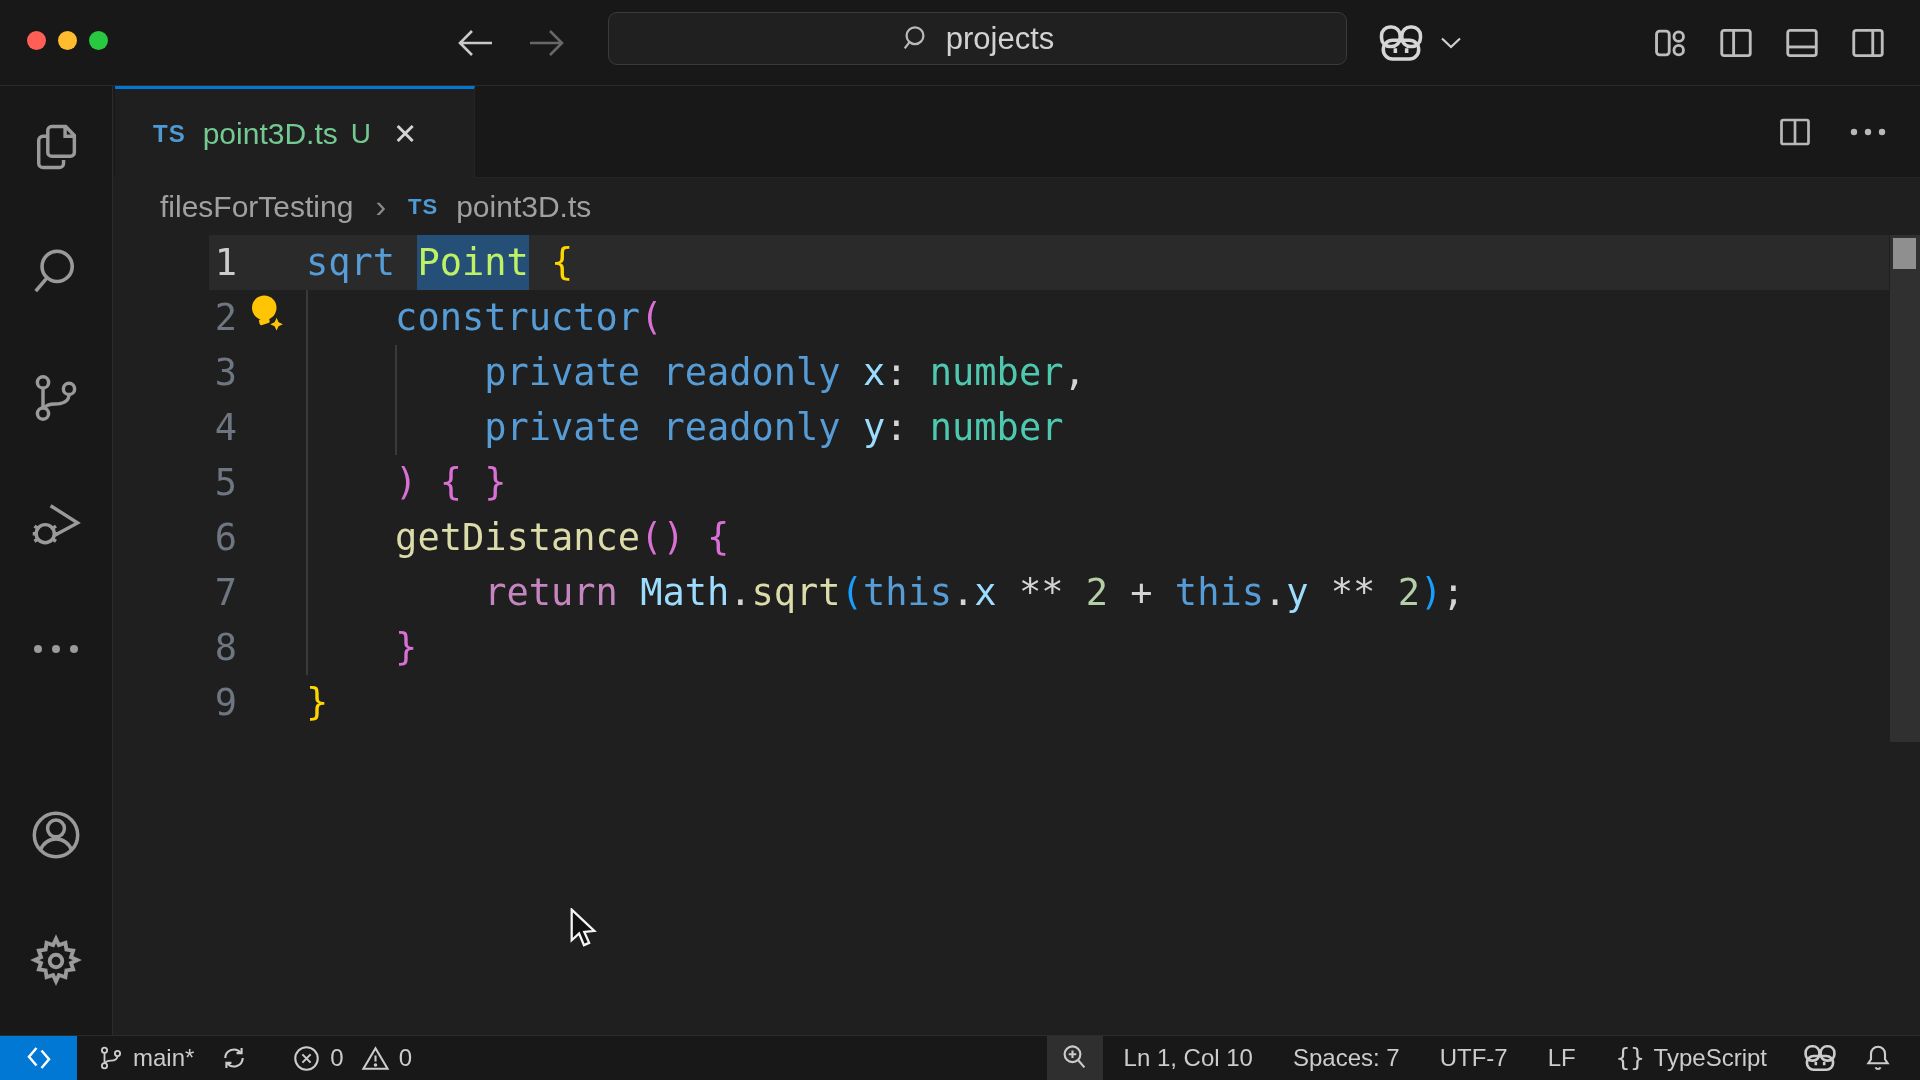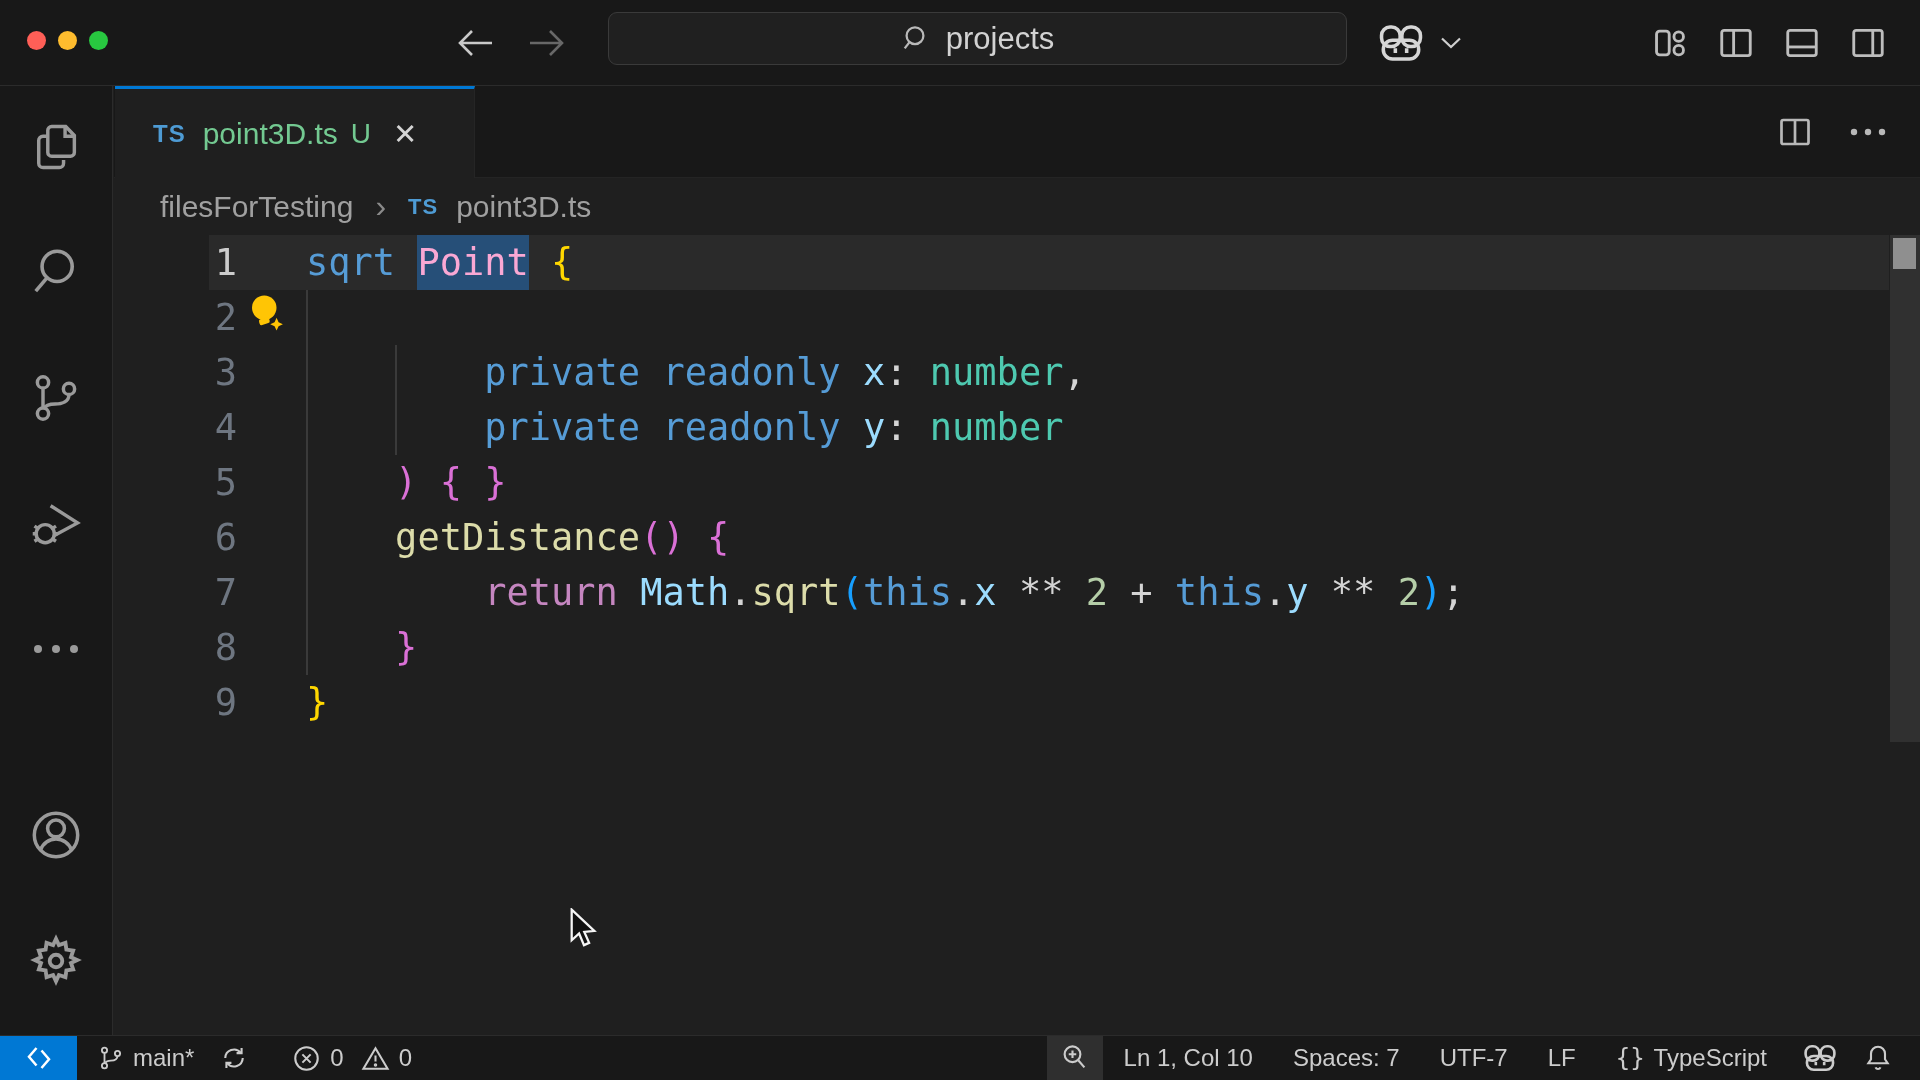--- a/index.html
+++ b/index.html
@@ -239,24 +239,25 @@
     <span>filesForTesting</span>
     <span class="bc-sep">›</span>
     <span class="bc-ts-icon">TS</span>
     <span>point3D.ts</span>
   </div>
 
   <div class="code-area">
     <div>
         <div class="code-row current">
           <span class="ln active">1</span>
-          <span class="line-content"><span style="color: rgb(86, 156, 214);">sqrt </span><span class="word-hl" style="color: #f9a8d4;">Point</span><span style="color: rgb(212, 212, 212);"> </span><span style="color: rgb(255, 215, 0);">{</span></span>
+          <span class="line-content"><span style="color: rgb(86, 156, 214);">sqrt </span><span class="word-hl" style="color: #bef264;">Point</span><span style="color: rgb(212, 212, 212);"> </span><span style="color: rgb(255, 215, 0);">{</span></span>
         </div>
         <div class="code-row">
           <span class="ln">2</span>
+          <span class="line-content"><span style="color: rgb(212, 212, 212);">    </span><span style="color: rgb(86, 156, 214);">constructor</span><span style="color: rgb(218, 112, 214);">(</span></span>
         </div>
         <div class="code-row">
           <span class="ln">3</span>
           <span class="line-content"><span style="color: rgb(212, 212, 212);">        </span><span style="color: rgb(86, 156, 214);">private</span><span style="color: rgb(212, 212, 212);"> </span><span style="color: rgb(86, 156, 214);">readonly</span><span style="color: rgb(212, 212, 212);"> </span><span style="color: rgb(156, 220, 254);">x</span><span style="color: rgb(212, 212, 212);">:</span><span style="color: rgb(212, 212, 212);"> </span><span style="color: rgb(78, 201, 176);">number</span><span style="color: rgb(212, 212, 212);">,</span></span>
         </div>
         <div class="code-row">
           <span class="ln">4</span>
           <span class="line-content"><span style="color: rgb(212, 212, 212);">        </span><span style="color: rgb(86, 156, 214);">private</span><span style="color: rgb(212, 212, 212);"> </span><span style="color: rgb(86, 156, 214);">readonly</span><span style="color: rgb(212, 212, 212);"> </span><span style="color: rgb(156, 220, 254);">y</span><span style="color: rgb(212, 212, 212);">:</span><span style="color: rgb(212, 212, 212);"> </span><span style="color: rgb(78, 201, 176);">number</span></span>
         </div>
         <div class="code-row">

